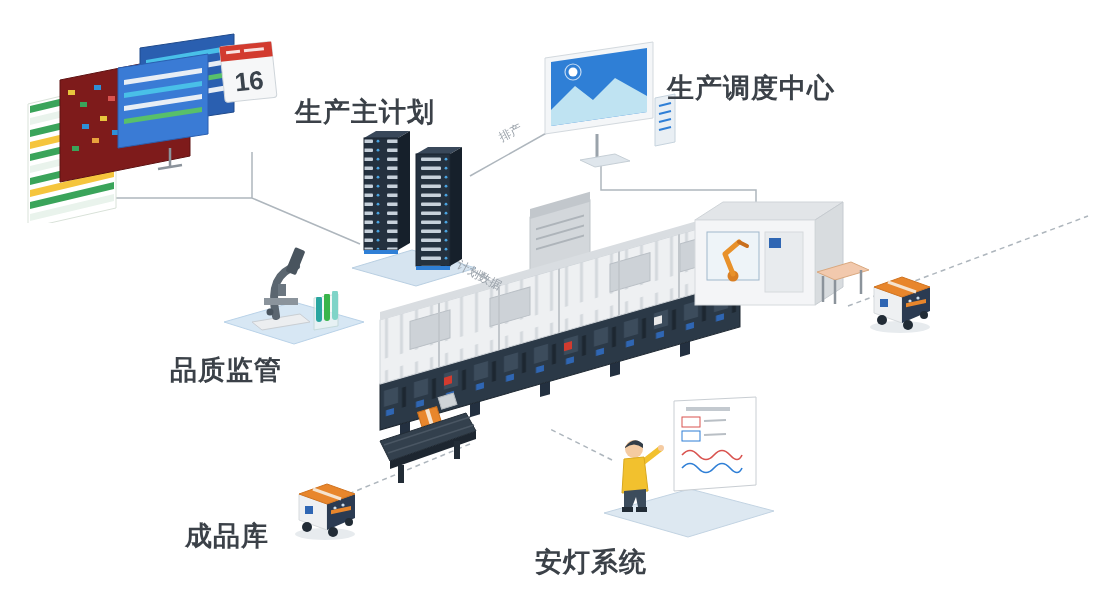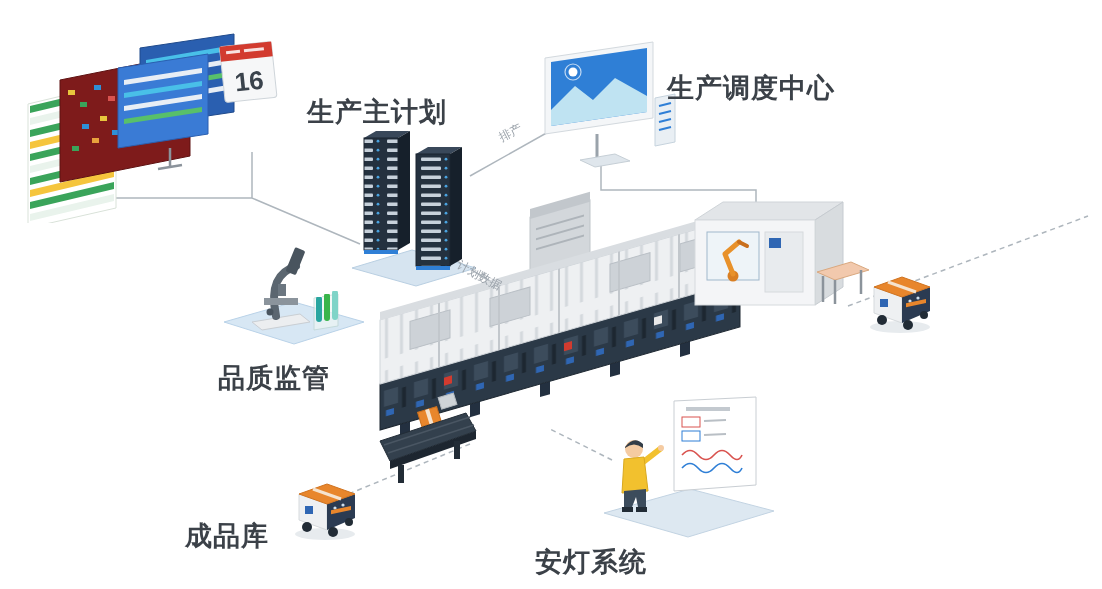--- a/index.html
+++ b/index.html
@@ -288,22 +288,22 @@
       <path d="M35,44 q9,-12 18,-3 l0,4 q-9,-7 -18,0 z" fill="#333d47"></path>
       <path d="M52,60 L70,46" stroke="#f2c12e" stroke-width="6" stroke-linecap="round"></path>
       <circle cx="71" cy="45" r="3" fill="#f5cba2"></circle>
       <path d="M34,56 L54,54 L58,88 L32,90 Z" fill="#f2c12e" stroke="#d9a91f"></path>
       <path d="M34,88 L56,86 L56,104 L48,104 L46,94 L42,104 L34,104 Z" fill="#3c4c5c"></path>
       <rect x="32" y="104" width="11" height="5" fill="#222c36"></rect>
       <rect x="46" y="104" width="11" height="5" fill="#222c36"></rect>
     </g>
   </svg>
 
-  <div class="node-label" style="left:295px;top:94px;margin-left:12px;">生产主计划</div>
+  <div class="node-label" style="left:295px;top:94px;">生产主计划</div>
   <div class="node-label" style="left:667px;top:70px;">生产调度中心</div>
-  <div class="node-label" style="left:170px;top:360px;margin-left:48px;">品质监管</div>
+  <div class="node-label" style="left:170px;top:352px;">品质监管</div>
   <div class="node-label" style="left:185px;top:518px;text-align:right;">成品库</div>
   <div class="node-label" style="left:535px;top:544px;">安灯系统</div>
 
   <span class="edge-label" style="left:500px;top:130px;transform:rotate(-27deg);">排产</span>
   <span class="edge-label" style="left:458px;top:256px;transform:rotate(28deg);">计划数据</span>
 
 </div>
 
 </body></html>

